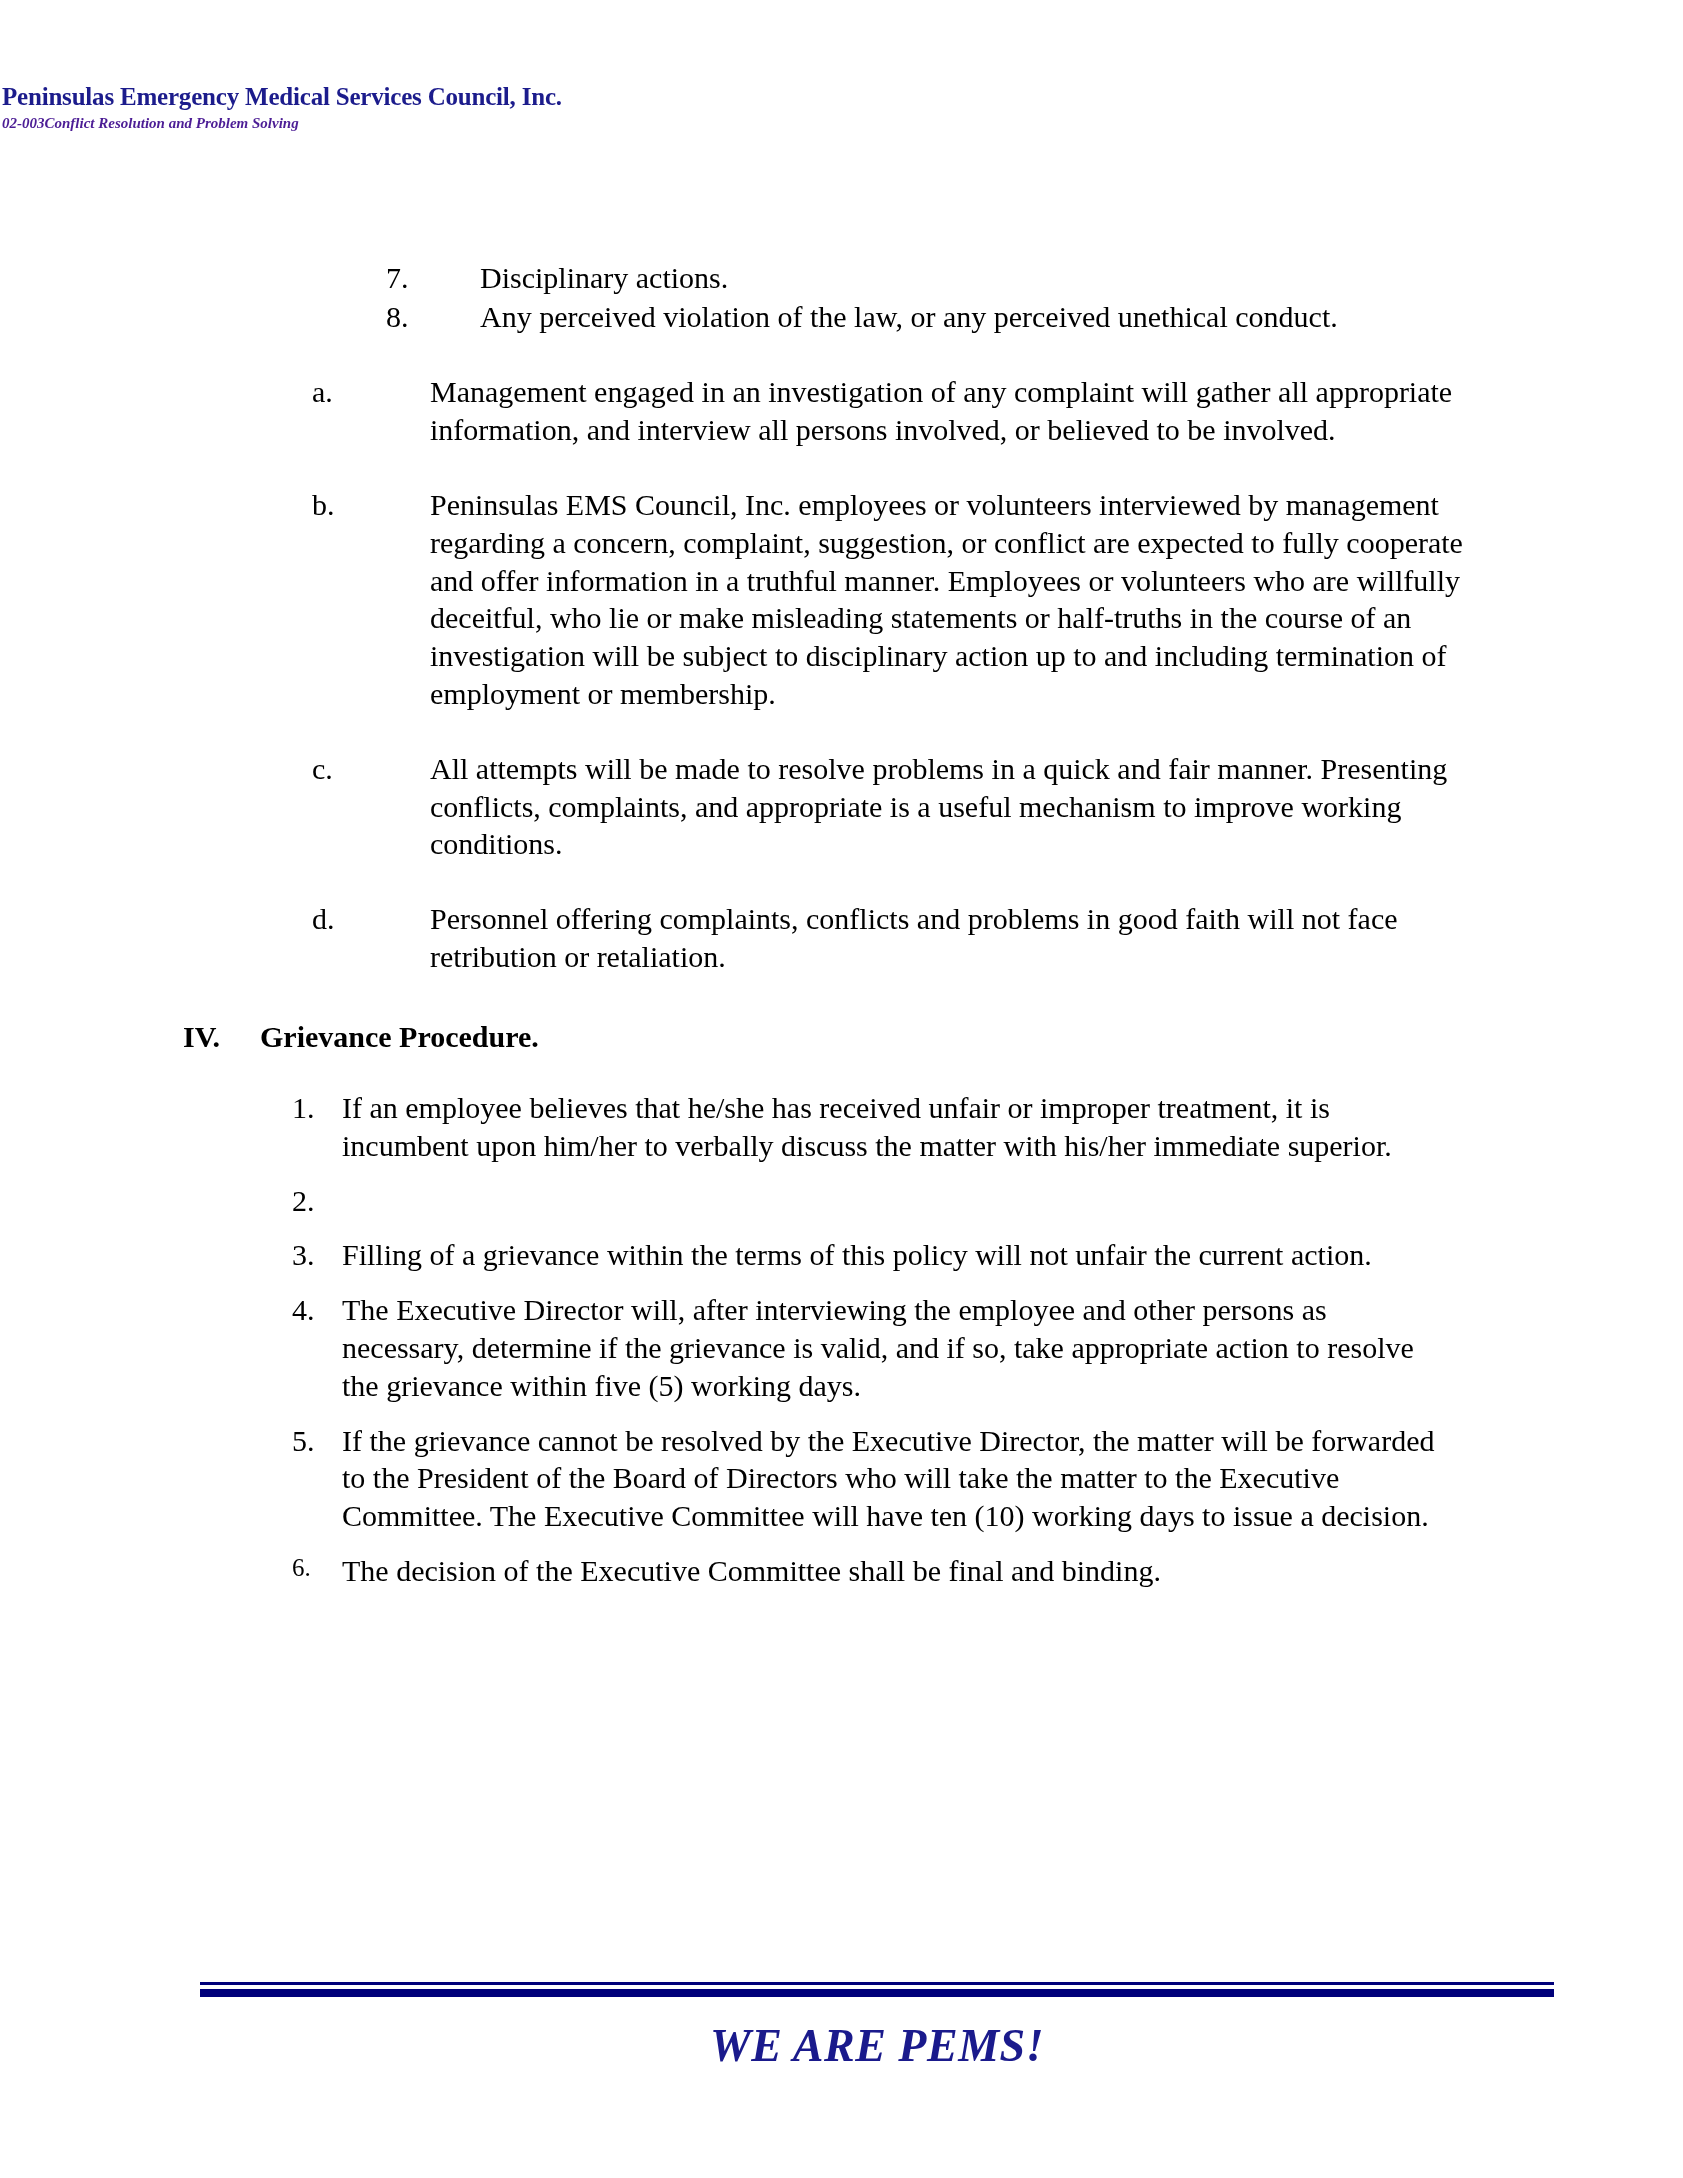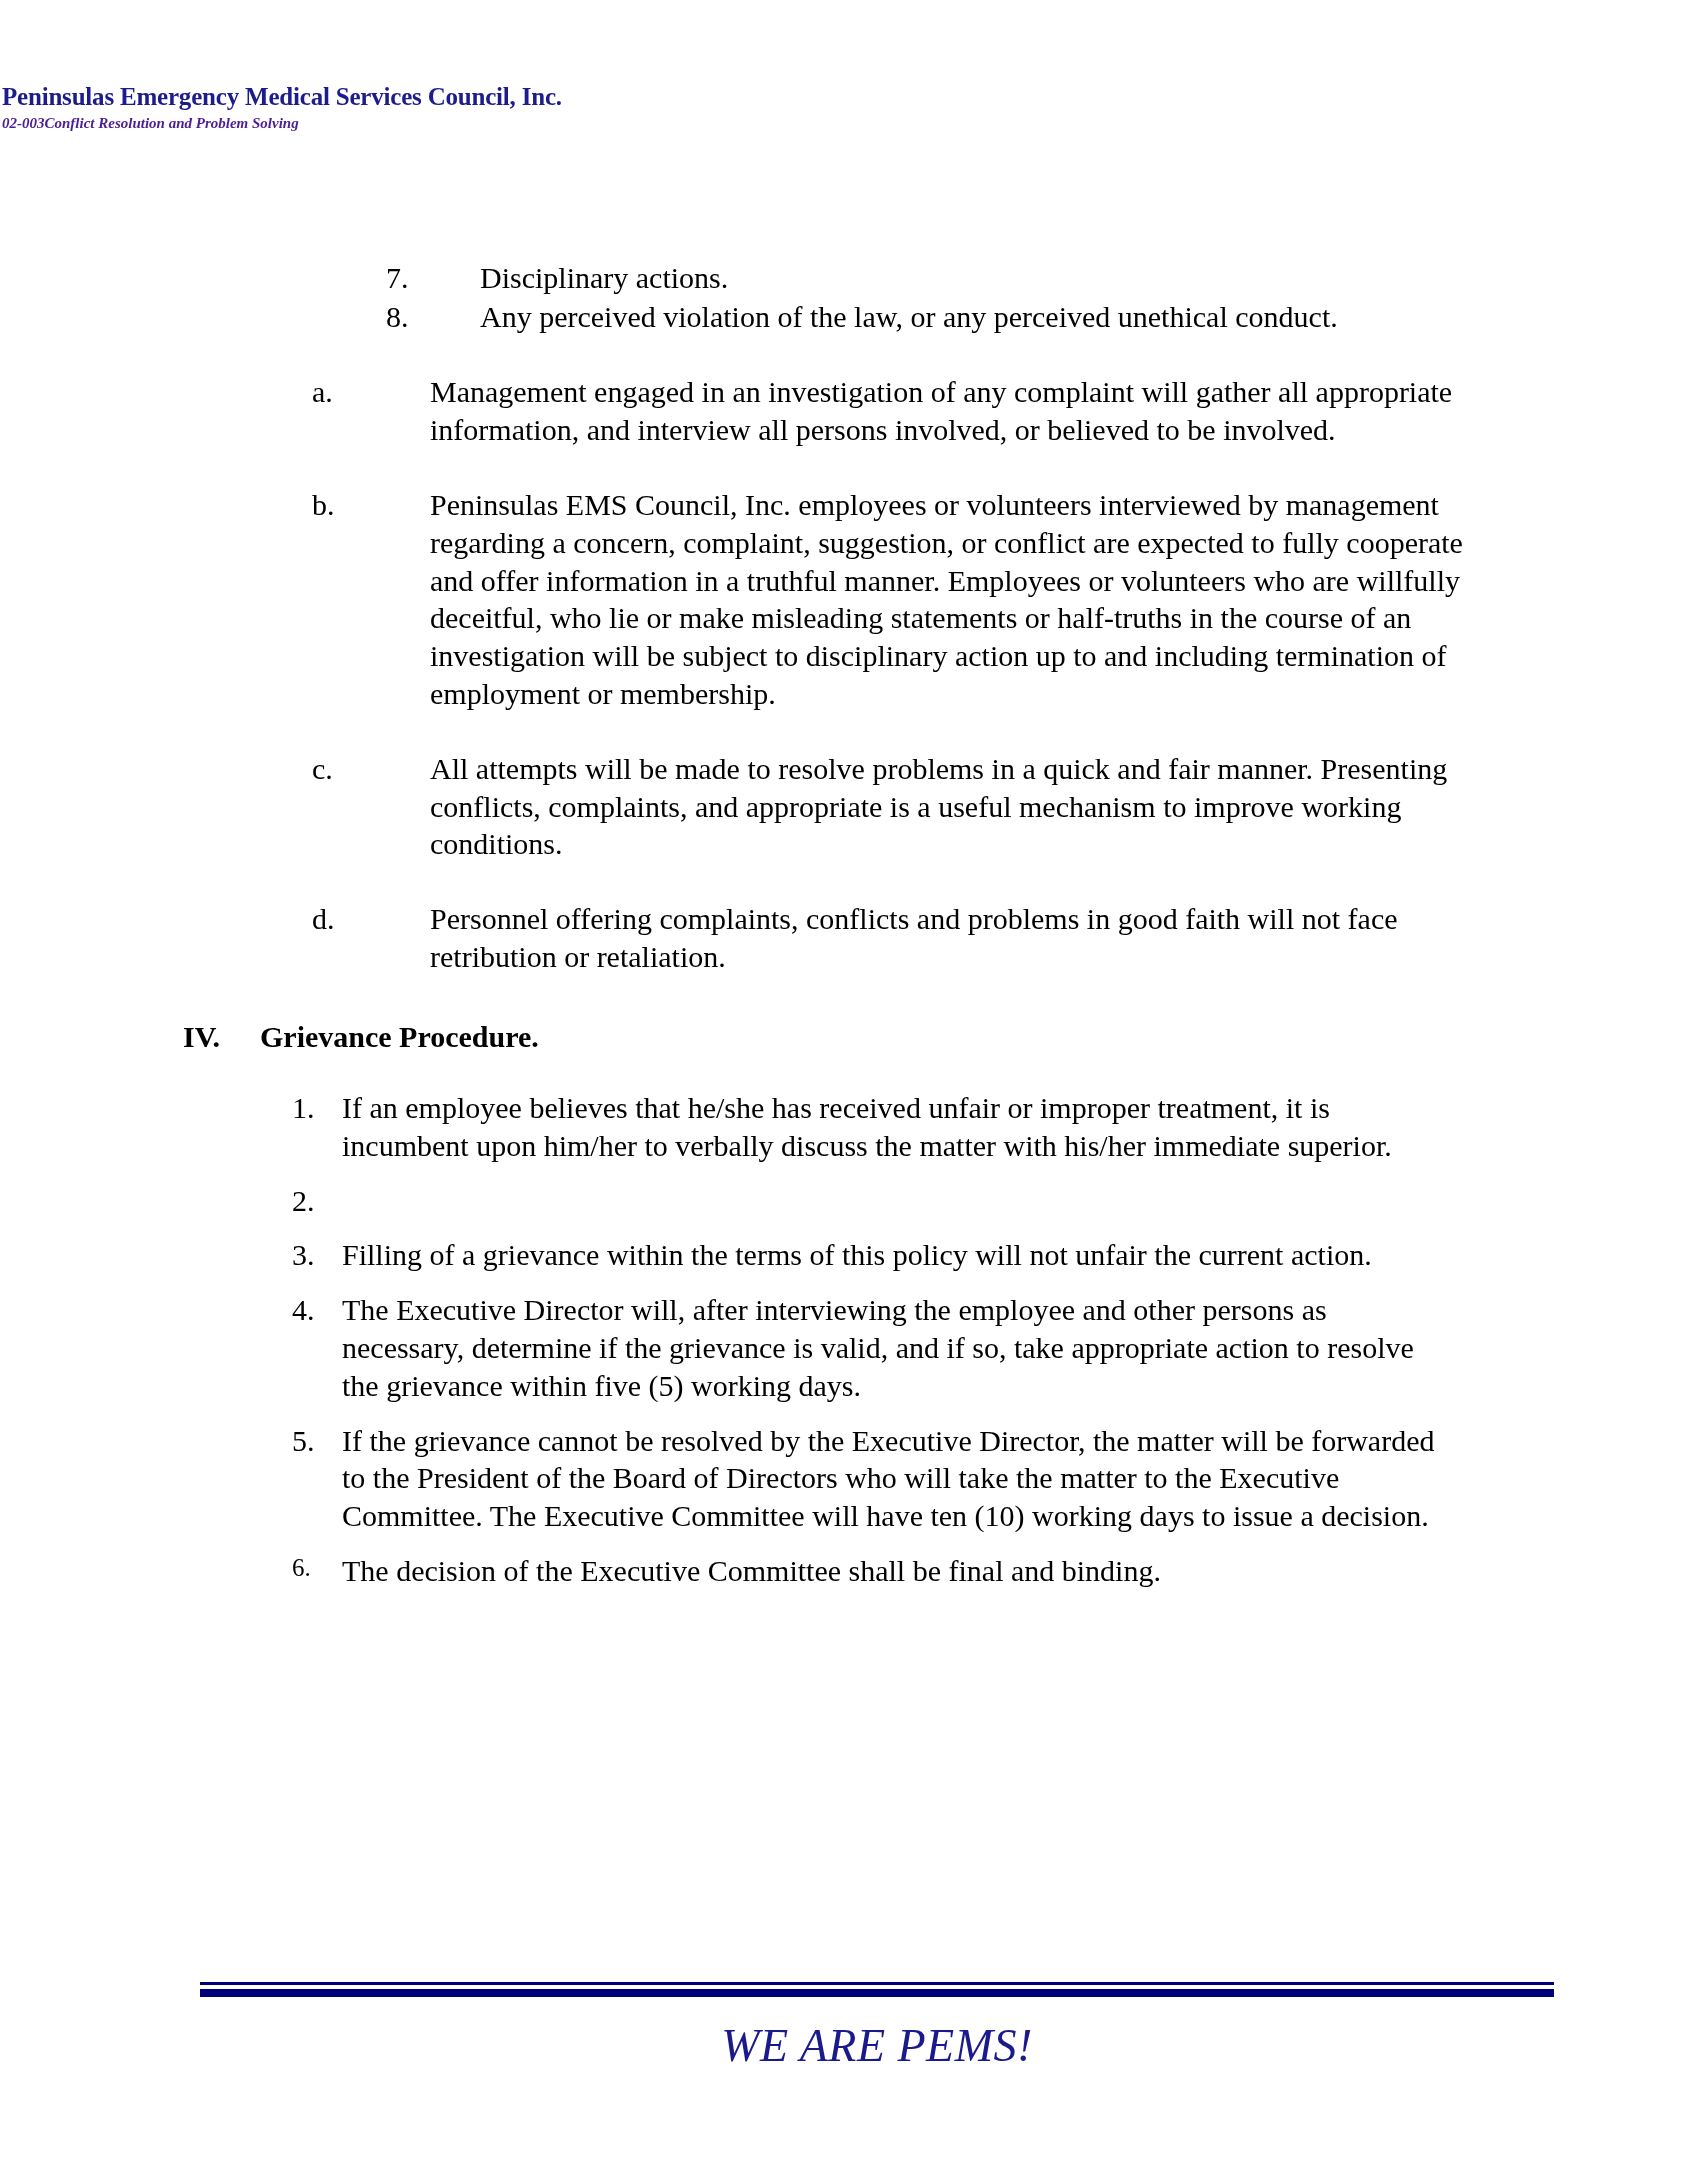--- a/index.html
+++ b/index.html
@@ -147,20 +147,21 @@
   .num-item.small-num .idx {
     font-size: 25px;
   }
 
   
   .doc-footer {
     position: absolute;
     left: 200px;
     right: 129px;
     top: 1982px;
+    font-weight: bold;
   }
   .rule-thin {
     height: 3px;
     background: #00007a;
     width: 100%;
   }
   .rule-gap {
     height: 4px;
     background: #ffffff;
     width: 100%;

